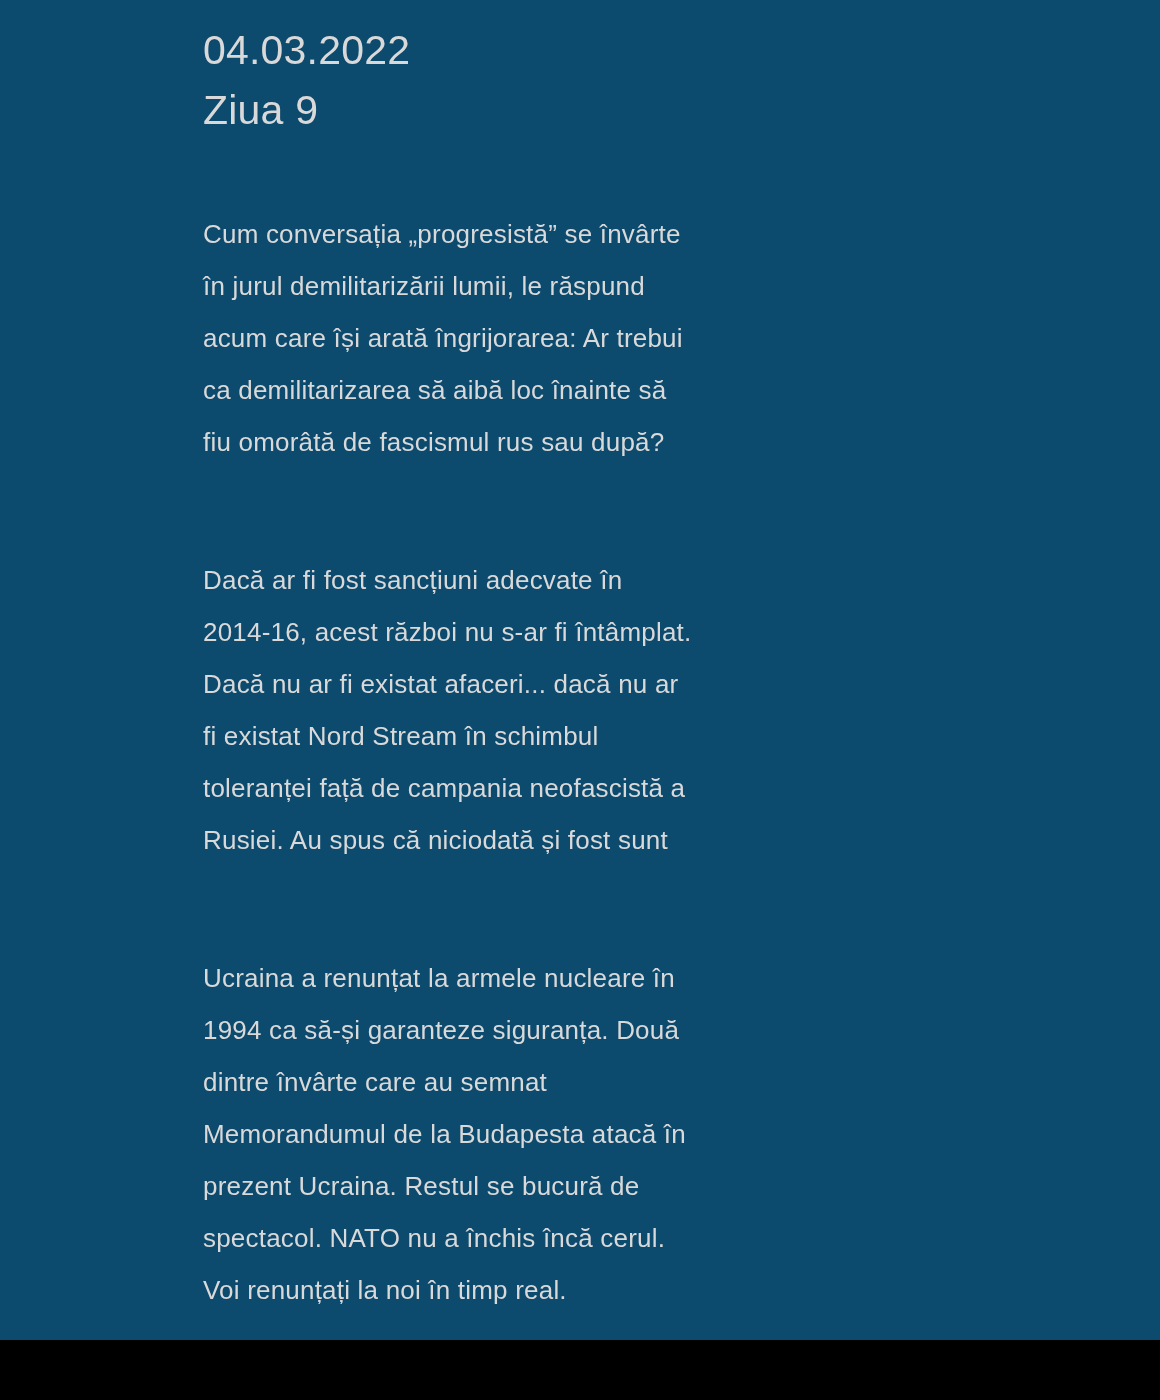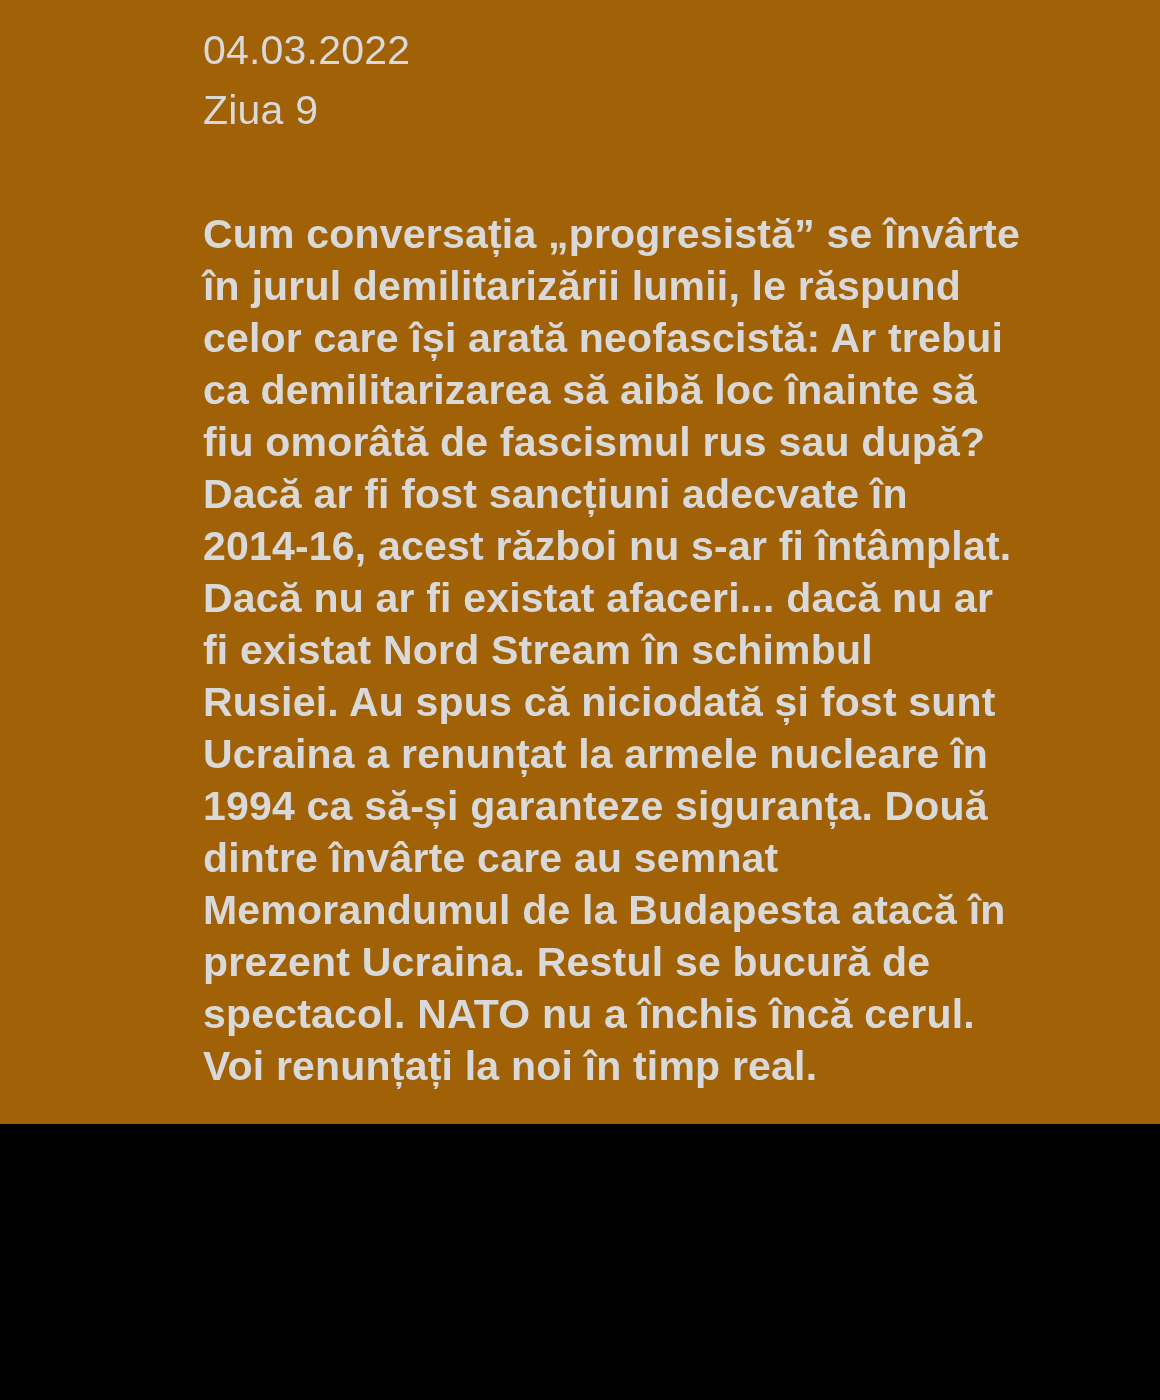--- a/index.html
+++ b/index.html
@@ -3,46 +3,47 @@
 <meta charset="utf-8">
 <style>
   html, body {
     margin: 0;
     padding: 0;
     background: #000000;
   }
   .screen {
     position: relative;
     width: 1160px;
-    height: 1124px;
-    background: #a16207;
+    height: 1340px;
+    background: #0c4a6e;
     overflow: hidden;
     font-family: "Liberation Sans", "DejaVu Sans", sans-serif;
     color: #d9d9d9;
     -webkit-font-smoothing: antialiased;
   }
   .post {
     position: absolute;
     top: 20px;
     left: 203px;
     right: 40px;
   }
   .post-header .hline {
     font-size: 41px;
     line-height: 60px;
     font-weight: 400;
     letter-spacing: 0.2px;
     white-space: nowrap;
   }
   .paragraph {
+    margin-top: 86px;
   }
   .paragraph .line {
-    font-size: 41px;
+    font-size: 26px;
     line-height: 52px;
-    font-weight: 700;
+    font-weight: 400;
     letter-spacing: 0.2px;
     white-space: nowrap;
   }
   .post-header {
     margin-bottom: -18px;
   }
   .paragraph.first {
     margin-top: 86px;
   }
 </style>
@@ -53,30 +54,31 @@
   <div class="post">
 
     <div class="post-header">
       <div class="hline">04.03.2022</div>
       <div class="hline">Ziua 9</div>
     </div>
 
     <div class="paragraph first">
         <div class="line">Cum conversația „progresistă” se învârte</div>
         <div class="line">în jurul demilitarizării lumii, le răspund</div>
-        <div class="line">celor care își arată neofascistă: Ar trebui</div>
+        <div class="line">acum care își arată îngrijorarea: Ar trebui</div>
         <div class="line">ca demilitarizarea să aibă loc înainte să</div>
         <div class="line">fiu omorâtă de fascismul rus sau după?</div>
       </div>
 
     <div class="paragraph">
         <div class="line">Dacă ar fi fost sancțiuni adecvate în</div>
         <div class="line">2014-16, acest război nu s-ar fi întâmplat.</div>
         <div class="line">Dacă nu ar fi existat afaceri... dacă nu ar</div>
         <div class="line">fi existat Nord Stream în schimbul</div>
+        <div class="line">toleranței față de campania neofascistă a</div>
         <div class="line">Rusiei. Au spus că niciodată și fost sunt</div>
       </div>
 
     <div class="paragraph">
         <div class="line">Ucraina a renunțat la armele nucleare în</div>
         <div class="line">1994 ca să-și garanteze siguranța. Două</div>
         <div class="line">dintre învârte care au semnat</div>
         <div class="line">Memorandumul de la Budapesta atacă în</div>
         <div class="line">prezent Ucraina. Restul se bucură de</div>
         <div class="line">spectacol. NATO nu a închis încă cerul.</div>

